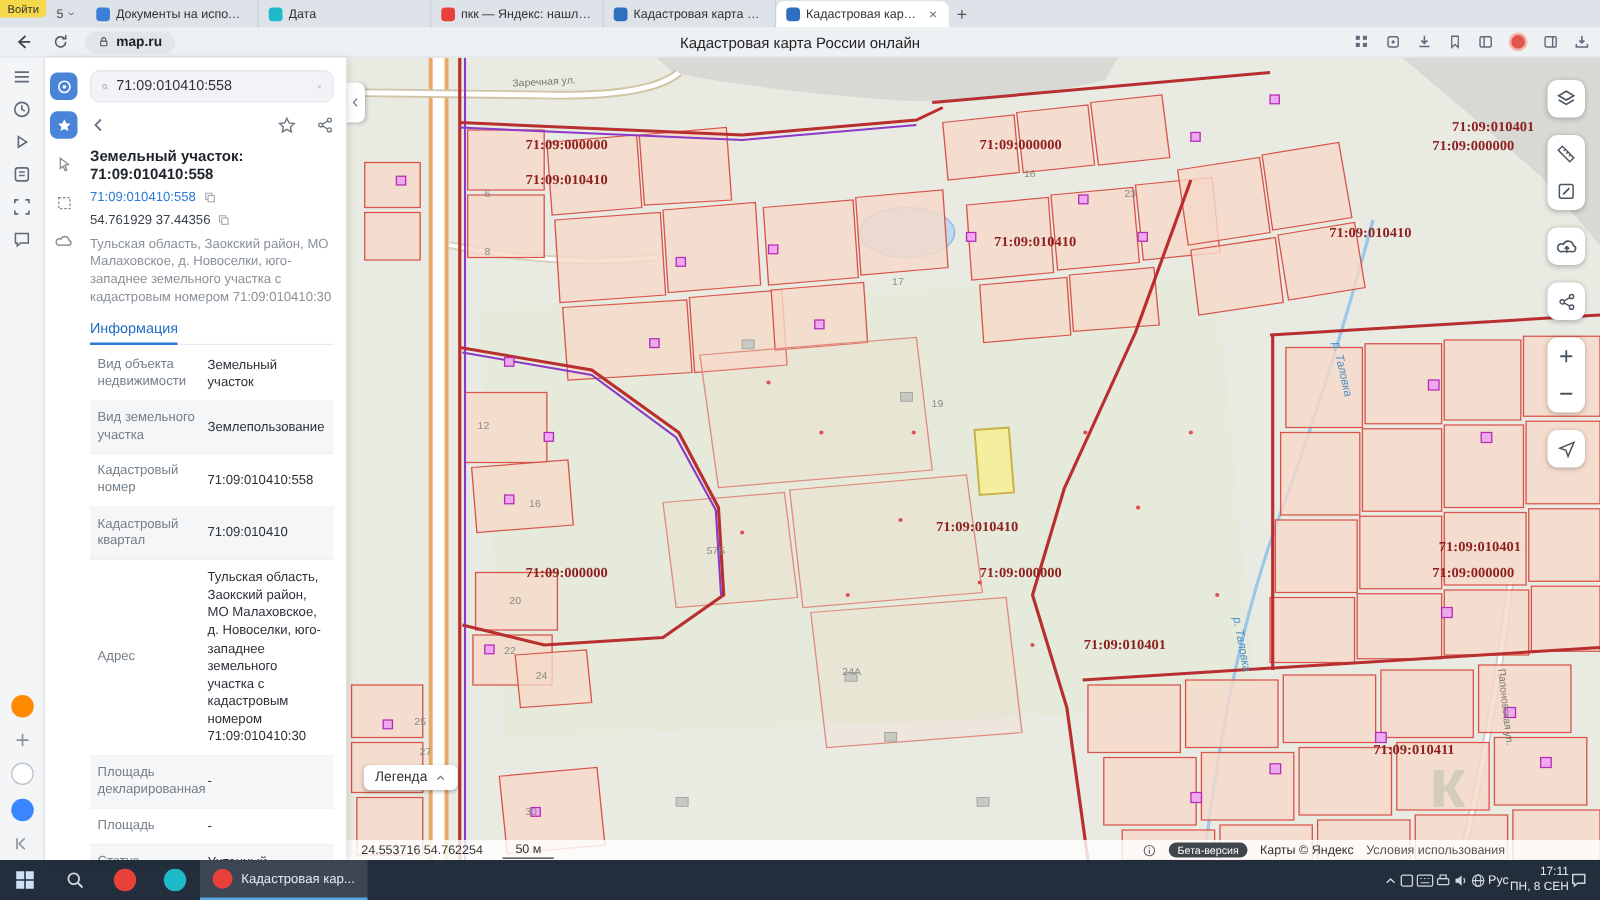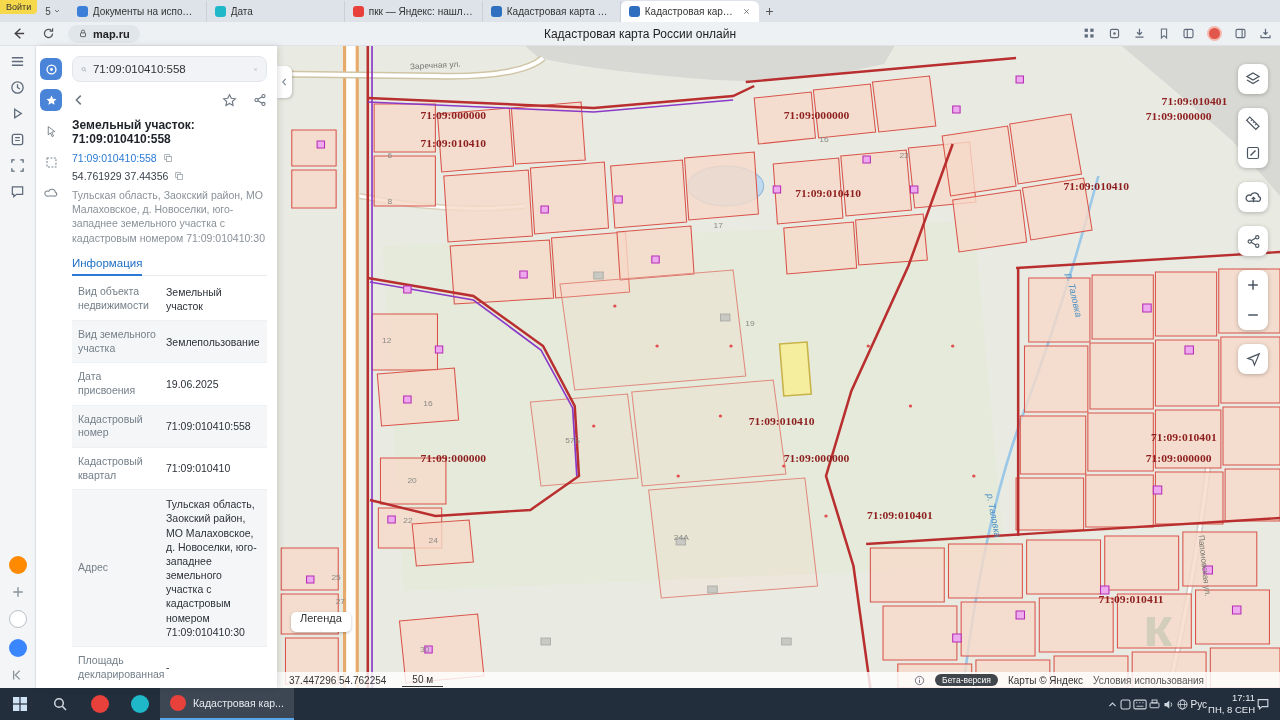--- a/index.html
+++ b/index.html
@@ -69,21 +69,21 @@
   .qlabel { fill:#8e1f1f; font-weight:bold; font-size:11px; text-anchor:middle; font-family:"Liberation Serif",serif; }
   .pnum { fill:#8a8a86; font-size:8px; text-anchor:middle; }
   .wlabel { fill:#4a90c4; font-style:italic; font-size:9px; text-anchor:middle; }
   .slabel { fill:#77776f; font-size:8px; text-anchor:middle; }
   .wmark { fill:#b9c2ae; opacity:.55; font-size:56px; font-weight:bold; }
 
   .collapse-btn { position:absolute; left:0; top:20px; width:15px; height:32px; background:#fff; border-radius:0 6px 6px 0; box-shadow:1px 1px 3px rgba(0,0,0,.2); display:flex; align-items:center; justify-content:center; }
   .map-controls { position:absolute; right:12px; top:18px; display:flex; flex-direction:column; gap:14px; align-items:center; }
   .mc-group { background:#fff; border-radius:8px; box-shadow:0 1px 4px rgba(0,0,0,.25); display:flex; flex-direction:column; }
   .mc-btn { width:30px; height:30px; display:flex; align-items:center; justify-content:center; }
-  .legend-btn { position:absolute; left:14px; bottom:56px; background:#fff; border-radius:5px; box-shadow:0 1px 3px rgba(0,0,0,.25); height:20px; display:flex; align-items:center; gap:6px; padding:0 9px; font-size:11px; color:#333;flex-direction:column; }
+  .legend-btn { position:absolute; left:14px; bottom:56px; background:#fff; border-radius:5px; box-shadow:0 1px 3px rgba(0,0,0,.25); height:20px; display:flex; align-items:center; gap:6px; padding:0 9px; font-size:11px; color:#333; }
   .statusbar { position:absolute; left:0; right:0; bottom:0; height:16px; background:rgba(255,255,255,.82); display:flex; align-items:center; font-size:10px; color:#333; padding:0 12px; gap:16px; }
   .scalebar { border-bottom:1.5px solid #333; padding:0 10px 1px; }
   .sb-right { margin-left:auto; margin-right:64px; display:flex; align-items:center; gap:10px; }
   .beta-badge { background:#41464d; color:#fff; font-size:8.5px; border-radius:8px; padding:1px 7px; }
   .terms { color:#555; }
 
   
   .taskbar { position:absolute; left:0; right:0; bottom:0; height:32px; background:#232e3c; display:flex; align-items:stretch; color:#e6eaef; }
   .tb-btn { width:40px; display:flex; align-items:center; justify-content:center; flex:none; }
   .tb-app { width:40px; display:flex; align-items:center; justify-content:center; flex:none; }
@@ -308,24 +308,20 @@
         <div class="tabline"></div>
 
         <div class="itable">
           <div class="irow">
               <div class="ilabel">Вид объекта недвижимости</div>
               <div class="ivalue">Земельный участок</div>
             </div>
           <div class="irow">
               <div class="ilabel">Вид земельного участка</div>
               <div class="ivalue">Землепользование</div>
-            </div>
-          <div class="irow">
-              <div class="ilabel">Дата присвоения</div>
-              <div class="ivalue">19.06.2025</div>
             </div>
           <div class="irow">
               <div class="ilabel">Кадастровый номер</div>
               <div class="ivalue">71:09:010410:558</div>
             </div>
           <div class="irow">
               <div class="ilabel">Кадастровый квартал</div>
               <div class="ivalue">71:09:010410</div>
             </div>
           <div class="irow">
@@ -625,21 +621,21 @@
       </div>
 
       <div class="legend-btn">
         <span>Легенда</span>
         <svg width="9" height="9" viewBox="0 0 16 16">
             <path d="M3.5 10 L8 5.5 L12.5 10" stroke="#6b7682" stroke-width="1.7" fill="none"></path>
           </svg>
       </div>
 
       <div class="statusbar">
-        <span>37.447296 54.762254</span>
+        <span>24.553716 54.762254</span>
         <span class="scalebar">50 м</span>
         <span class="sb-right">
           <svg width="11" height="11" viewBox="0 0 16 16">
               <circle cx="8" cy="8" r="6" stroke="#667" stroke-width="1.3" fill="none"></circle>
               <path d="M8 7 V11.5 M8 4.5 V5.5" stroke="#667" stroke-width="1.4"></path>
             </svg>
           <span class="beta-badge">Бета-версия</span>
           <span>Карты © Яндекс</span>
           <span class="terms">Условия использования</span>
         </span>

